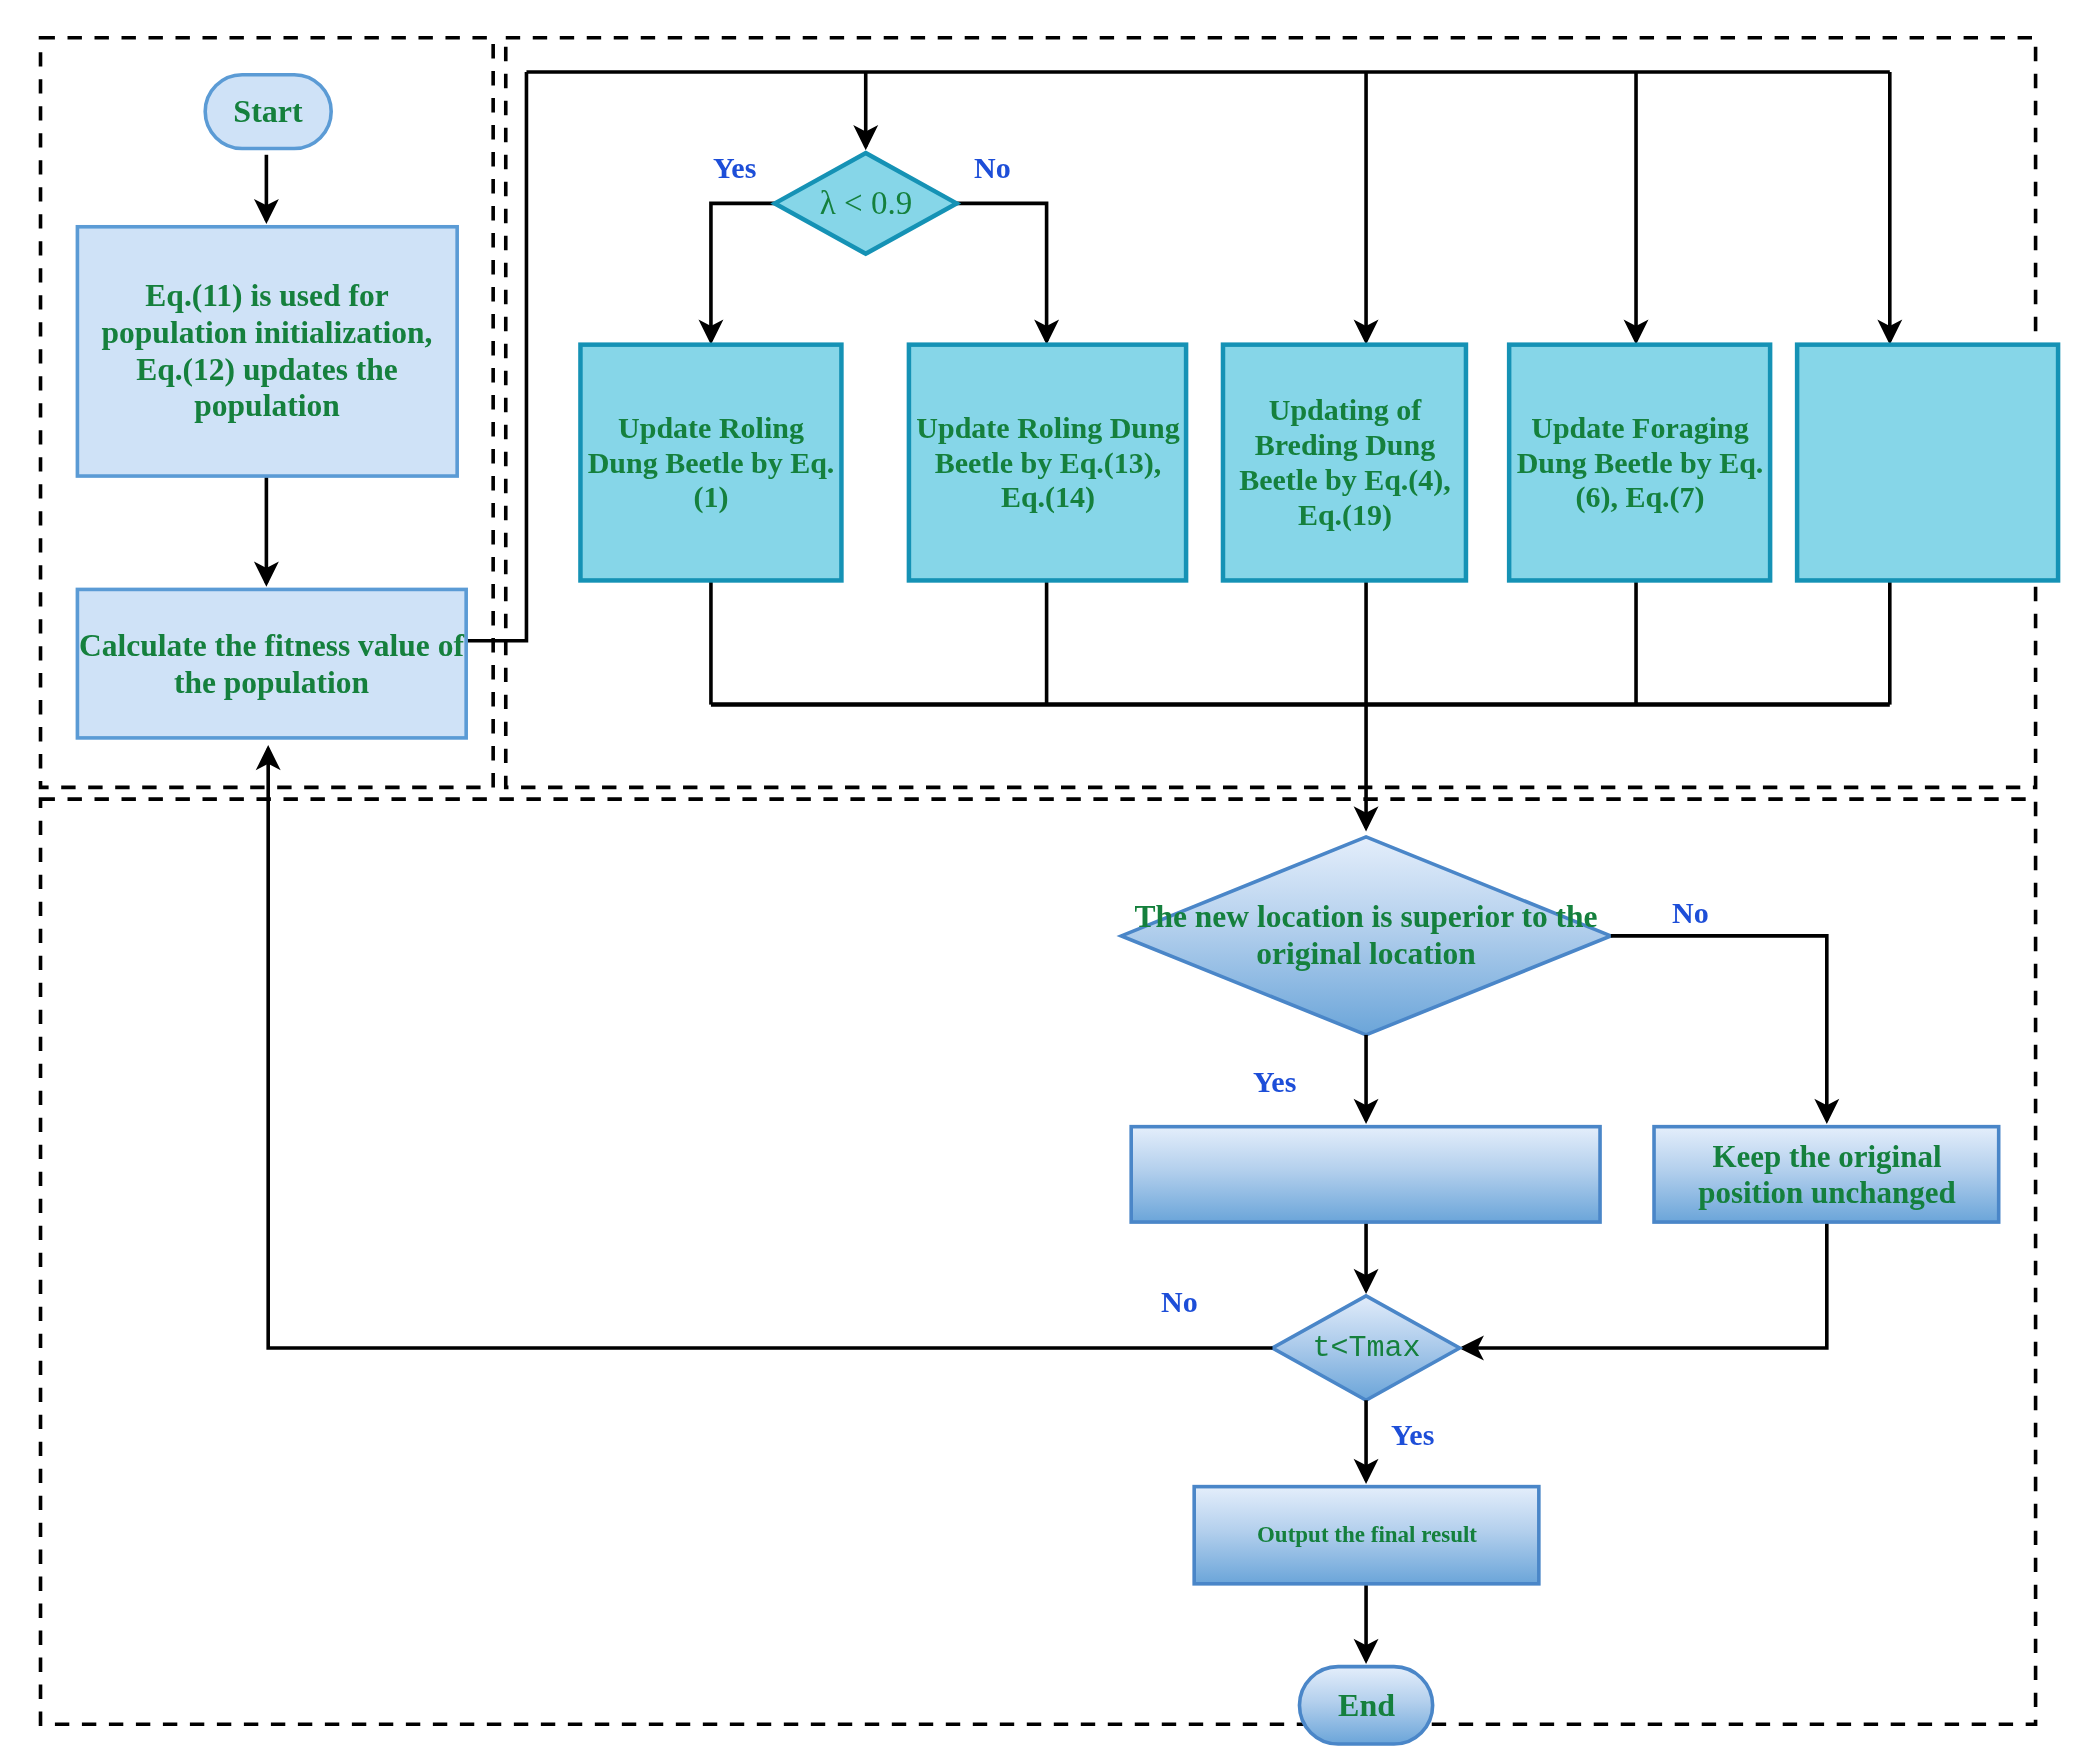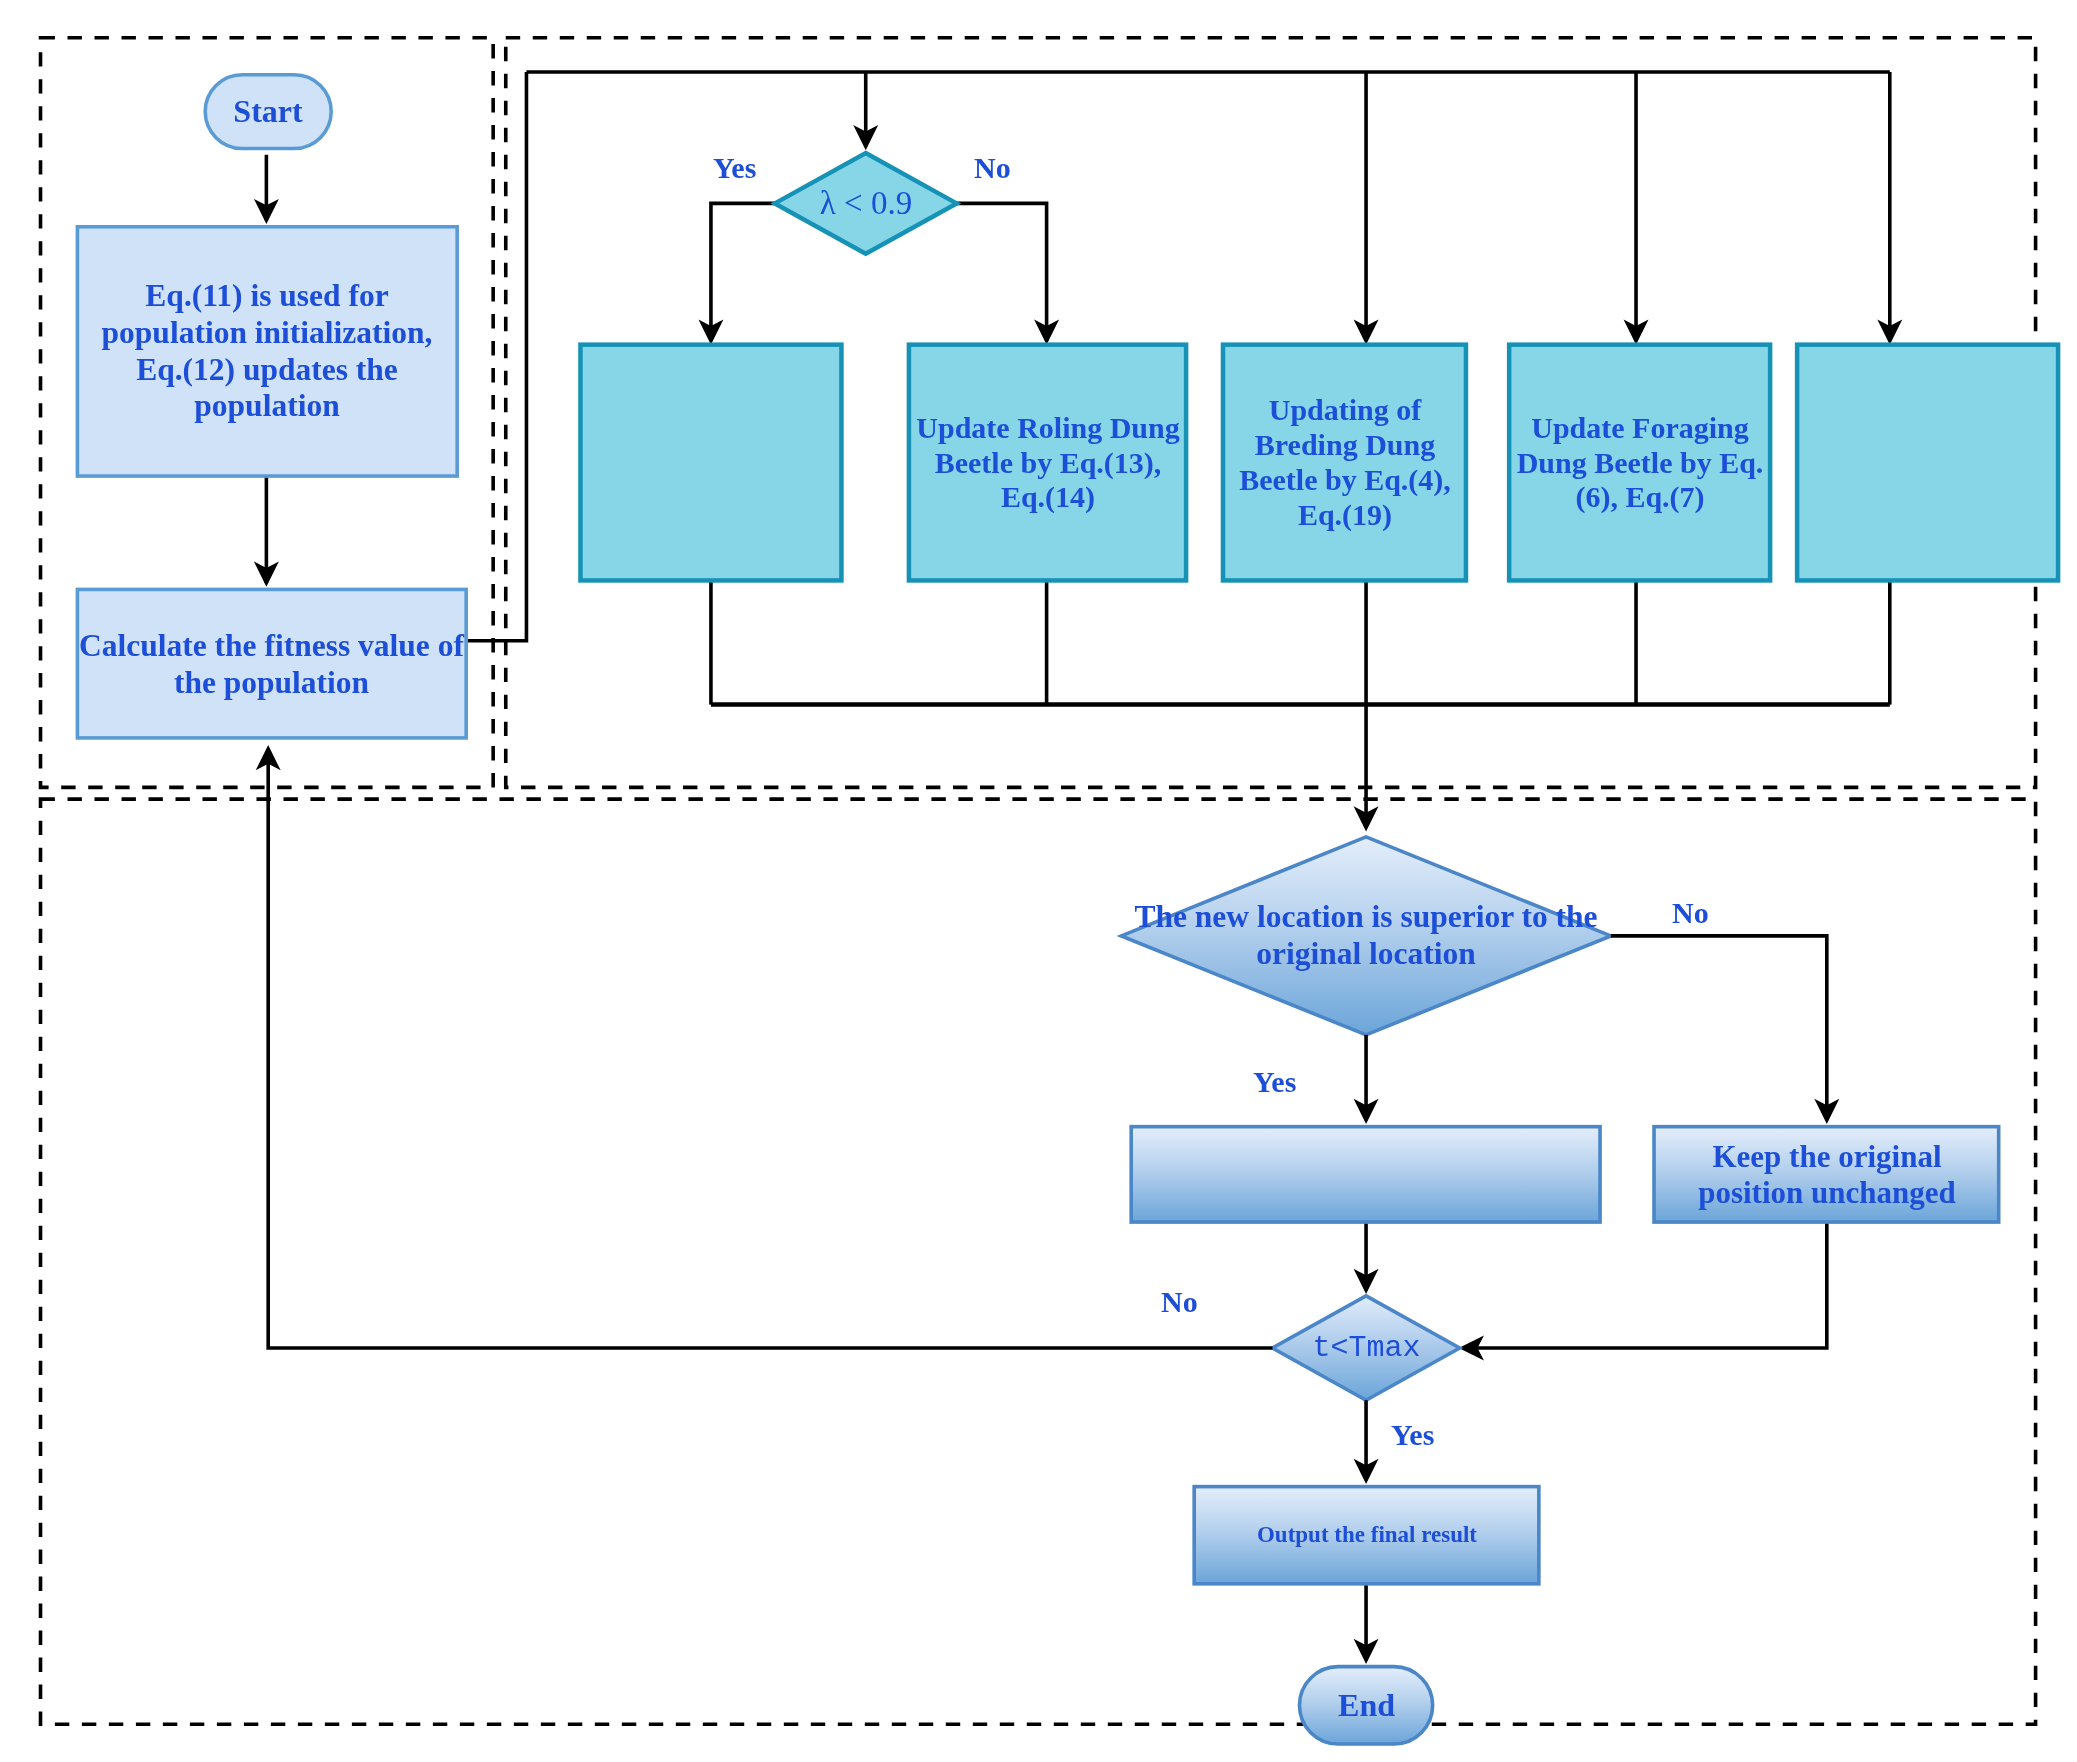--- a/index.html
+++ b/index.html
@@ -3,21 +3,21 @@
 <meta charset="utf-8">
 <style>
   html,body{margin:0;padding:0;background:#ffffff;}
   body{width:2077px;height:1762px;overflow:hidden;
        font-family:"Liberation Serif","DejaVu Serif",serif;}
   #stage{position:relative;width:2077px;height:1762px;}
   svg.canvas{position:absolute;left:0;top:0;width:2077px;height:1762px;}
 
   .nodeText{
     position:absolute;display:flex;align-items:center;justify-content:center;
-    text-align:center;font-weight:bold;color:#1d4ed8;
+    text-align:center;font-weight:bold;color:#15803d;
     line-height:1.16;pointer-events:none;
   }
   .edgeLabel{
     position:absolute;font-weight:bold;color:#1d4ed8;
     font-size:30px;line-height:1;white-space:nowrap;
   }
   .mono{font-family:"Liberation Mono","DejaVu Sans Mono",monospace;font-weight:normal;}
   .lam{font-family:"Liberation Serif","DejaVu Serif",serif;font-weight:normal;}
 </style>
 </head>
@@ -116,20 +116,21 @@
   </svg>
 
   <div class="nodeText" style="left:205px;top:75px;width:126px;height:74px;font-size:32px;">Start</div>
 
   <div class="nodeText" style="left:86px;top:227px;width:362px;height:249px;font-size:31.5px;">Eq.(11) is used for population initialization, Eq.(12) updates the population</div>
 
   <div class="nodeText" style="left:79px;top:590px;width:385px;height:149px;font-size:31.5px;">Calculate the fitness value of the population</div>
 
   <div class="nodeText lam" style="left:785px;top:176px;width:162px;height:54px;font-size:33px;font-weight:normal;">λ &lt; 0.9</div>
 
+  <div class="nodeText" style="left:586px;top:345px;width:250px;height:236px;font-size:30px;">Update Roling Dung Beetle by Eq.(1)</div>
 
   <div class="nodeText" style="left:913px;top:345px;width:270px;height:236px;font-size:30px;">Update Roling Dung Beetle by Eq.(13), Eq.(14)</div>
 
   <div class="nodeText" style="left:1226px;top:345px;width:238px;height:236px;font-size:30px;">Updating of Breding Dung Beetle by Eq.(4), Eq.(19)</div>
 
   <div class="nodeText" style="left:1513px;top:345px;width:254px;height:236px;font-size:30px;">Update Foraging Dung Beetle by Eq.(6),  Eq.(7)</div>
 
 
   <div class="nodeText" style="left:1132px;top:889px;width:468px;height:94px;font-size:31.5px;">The new location is superior to the original location</div>
 

